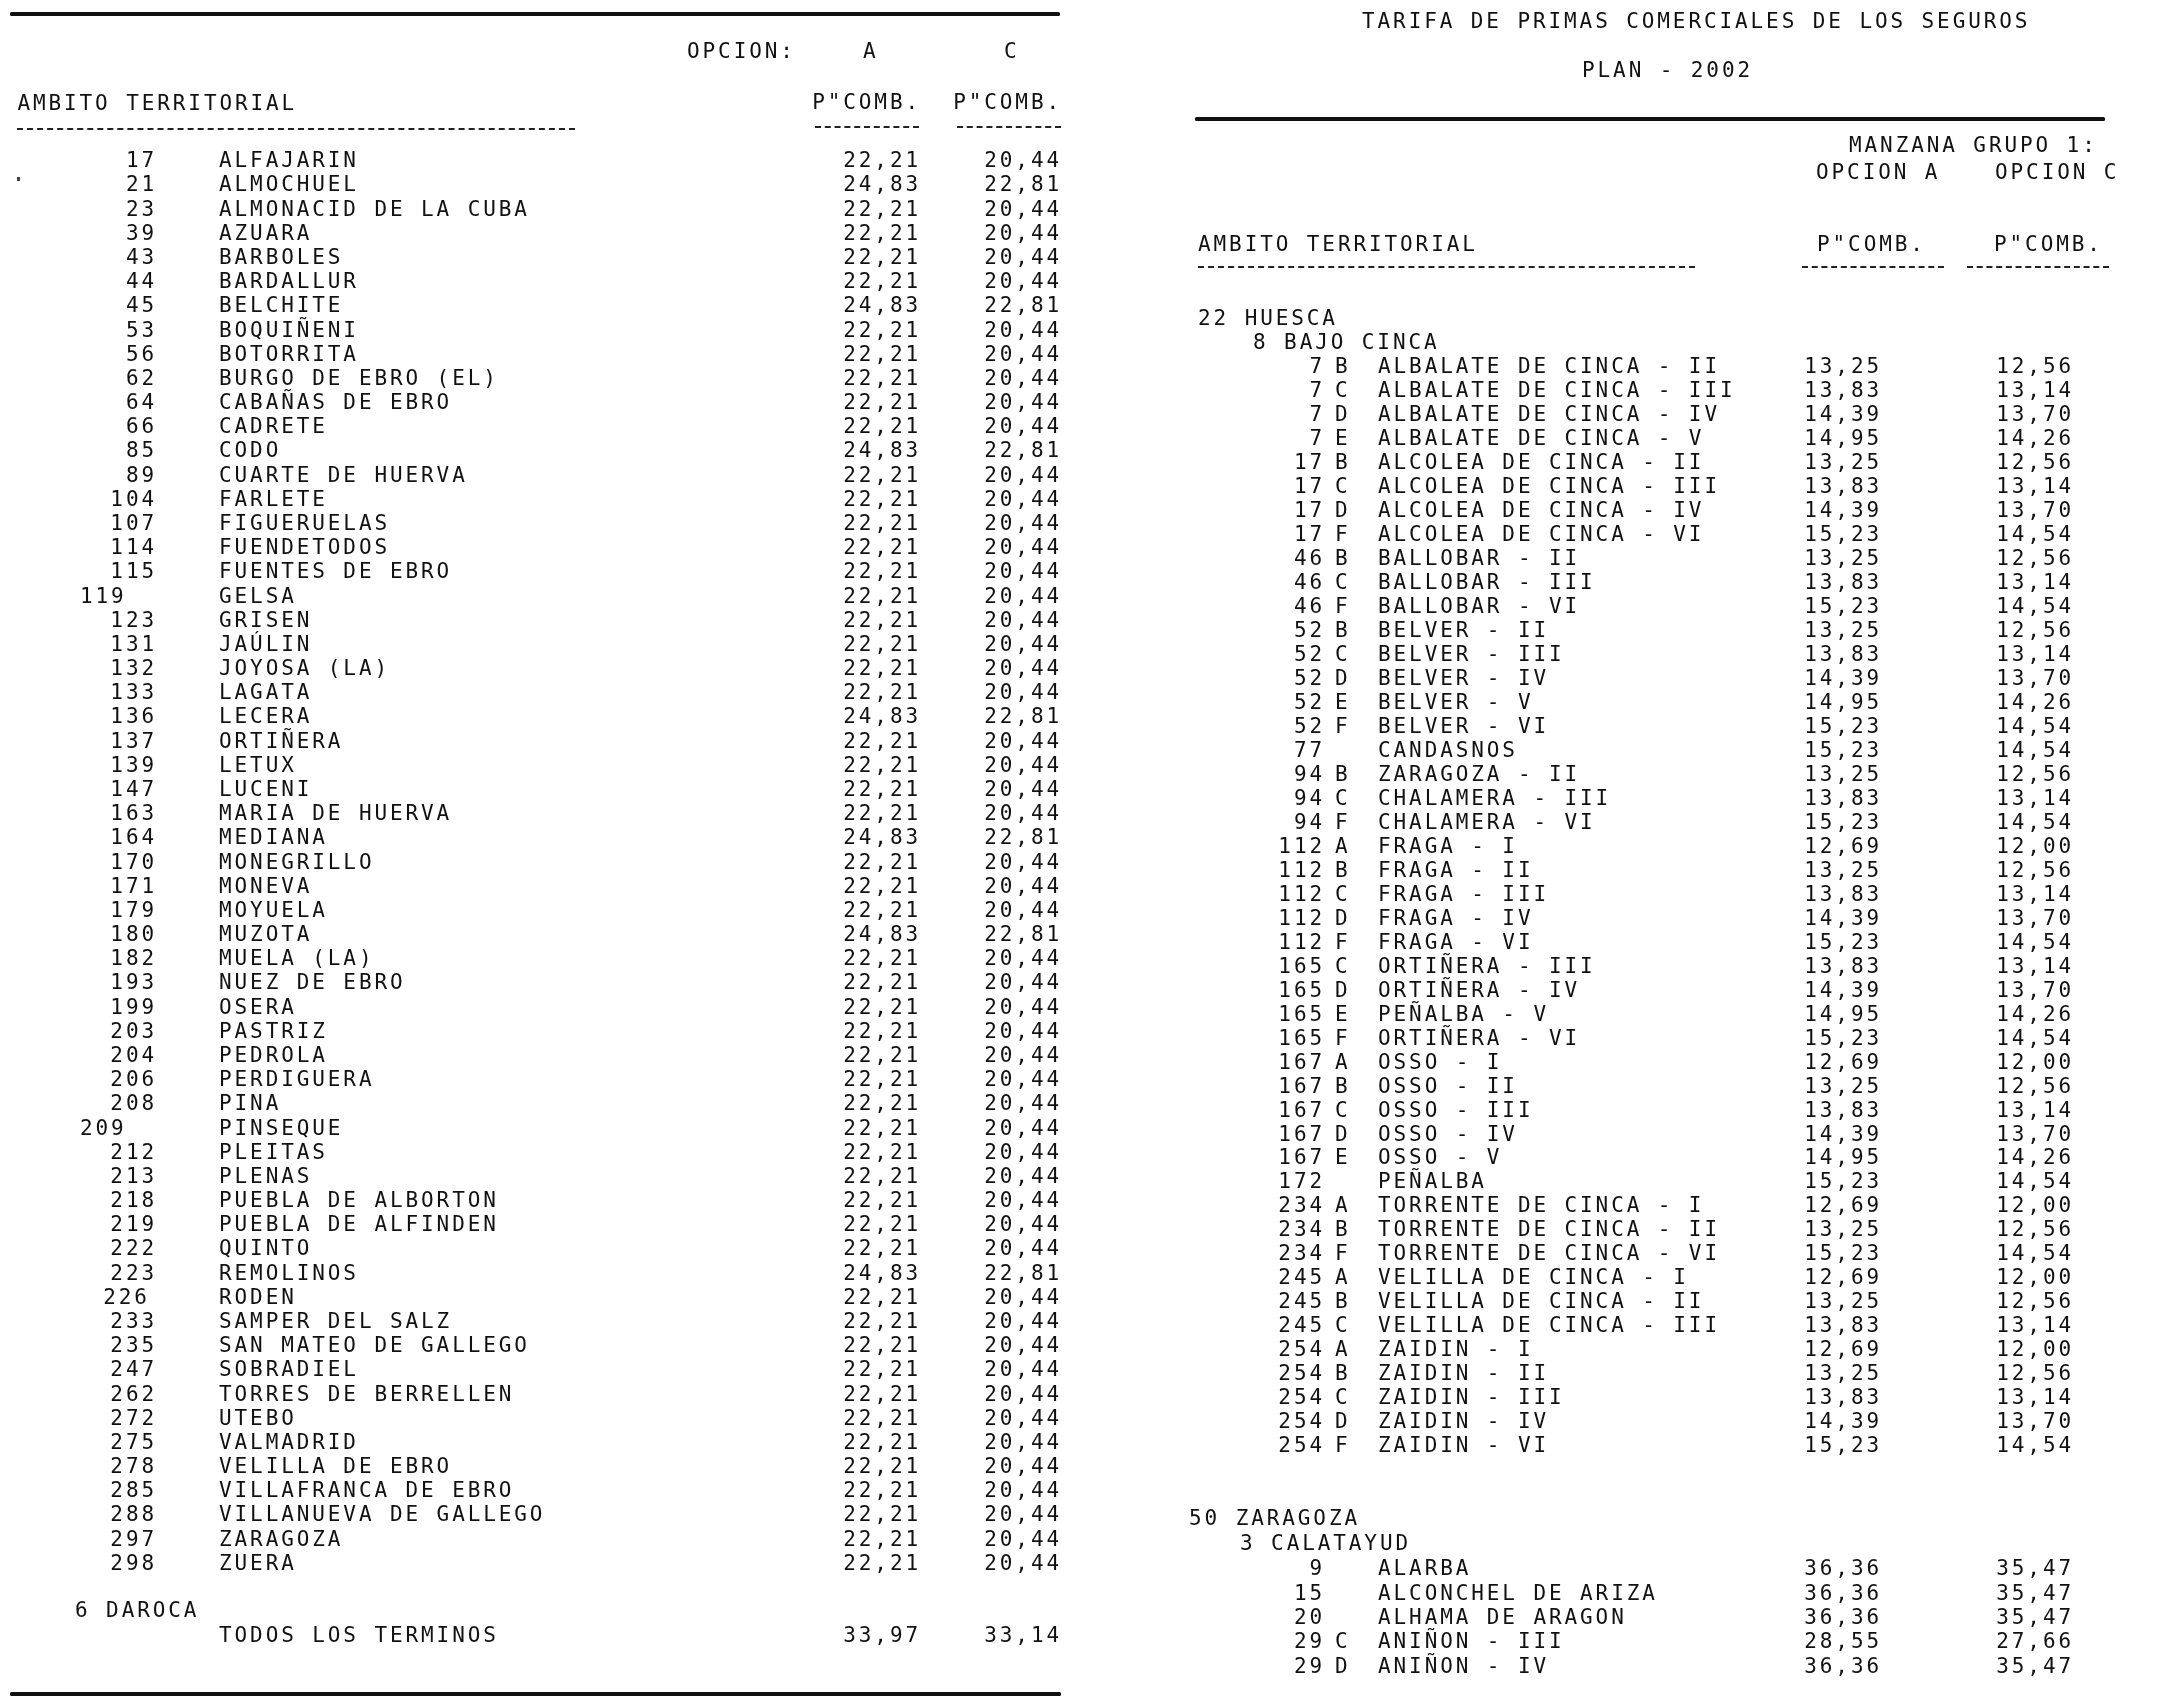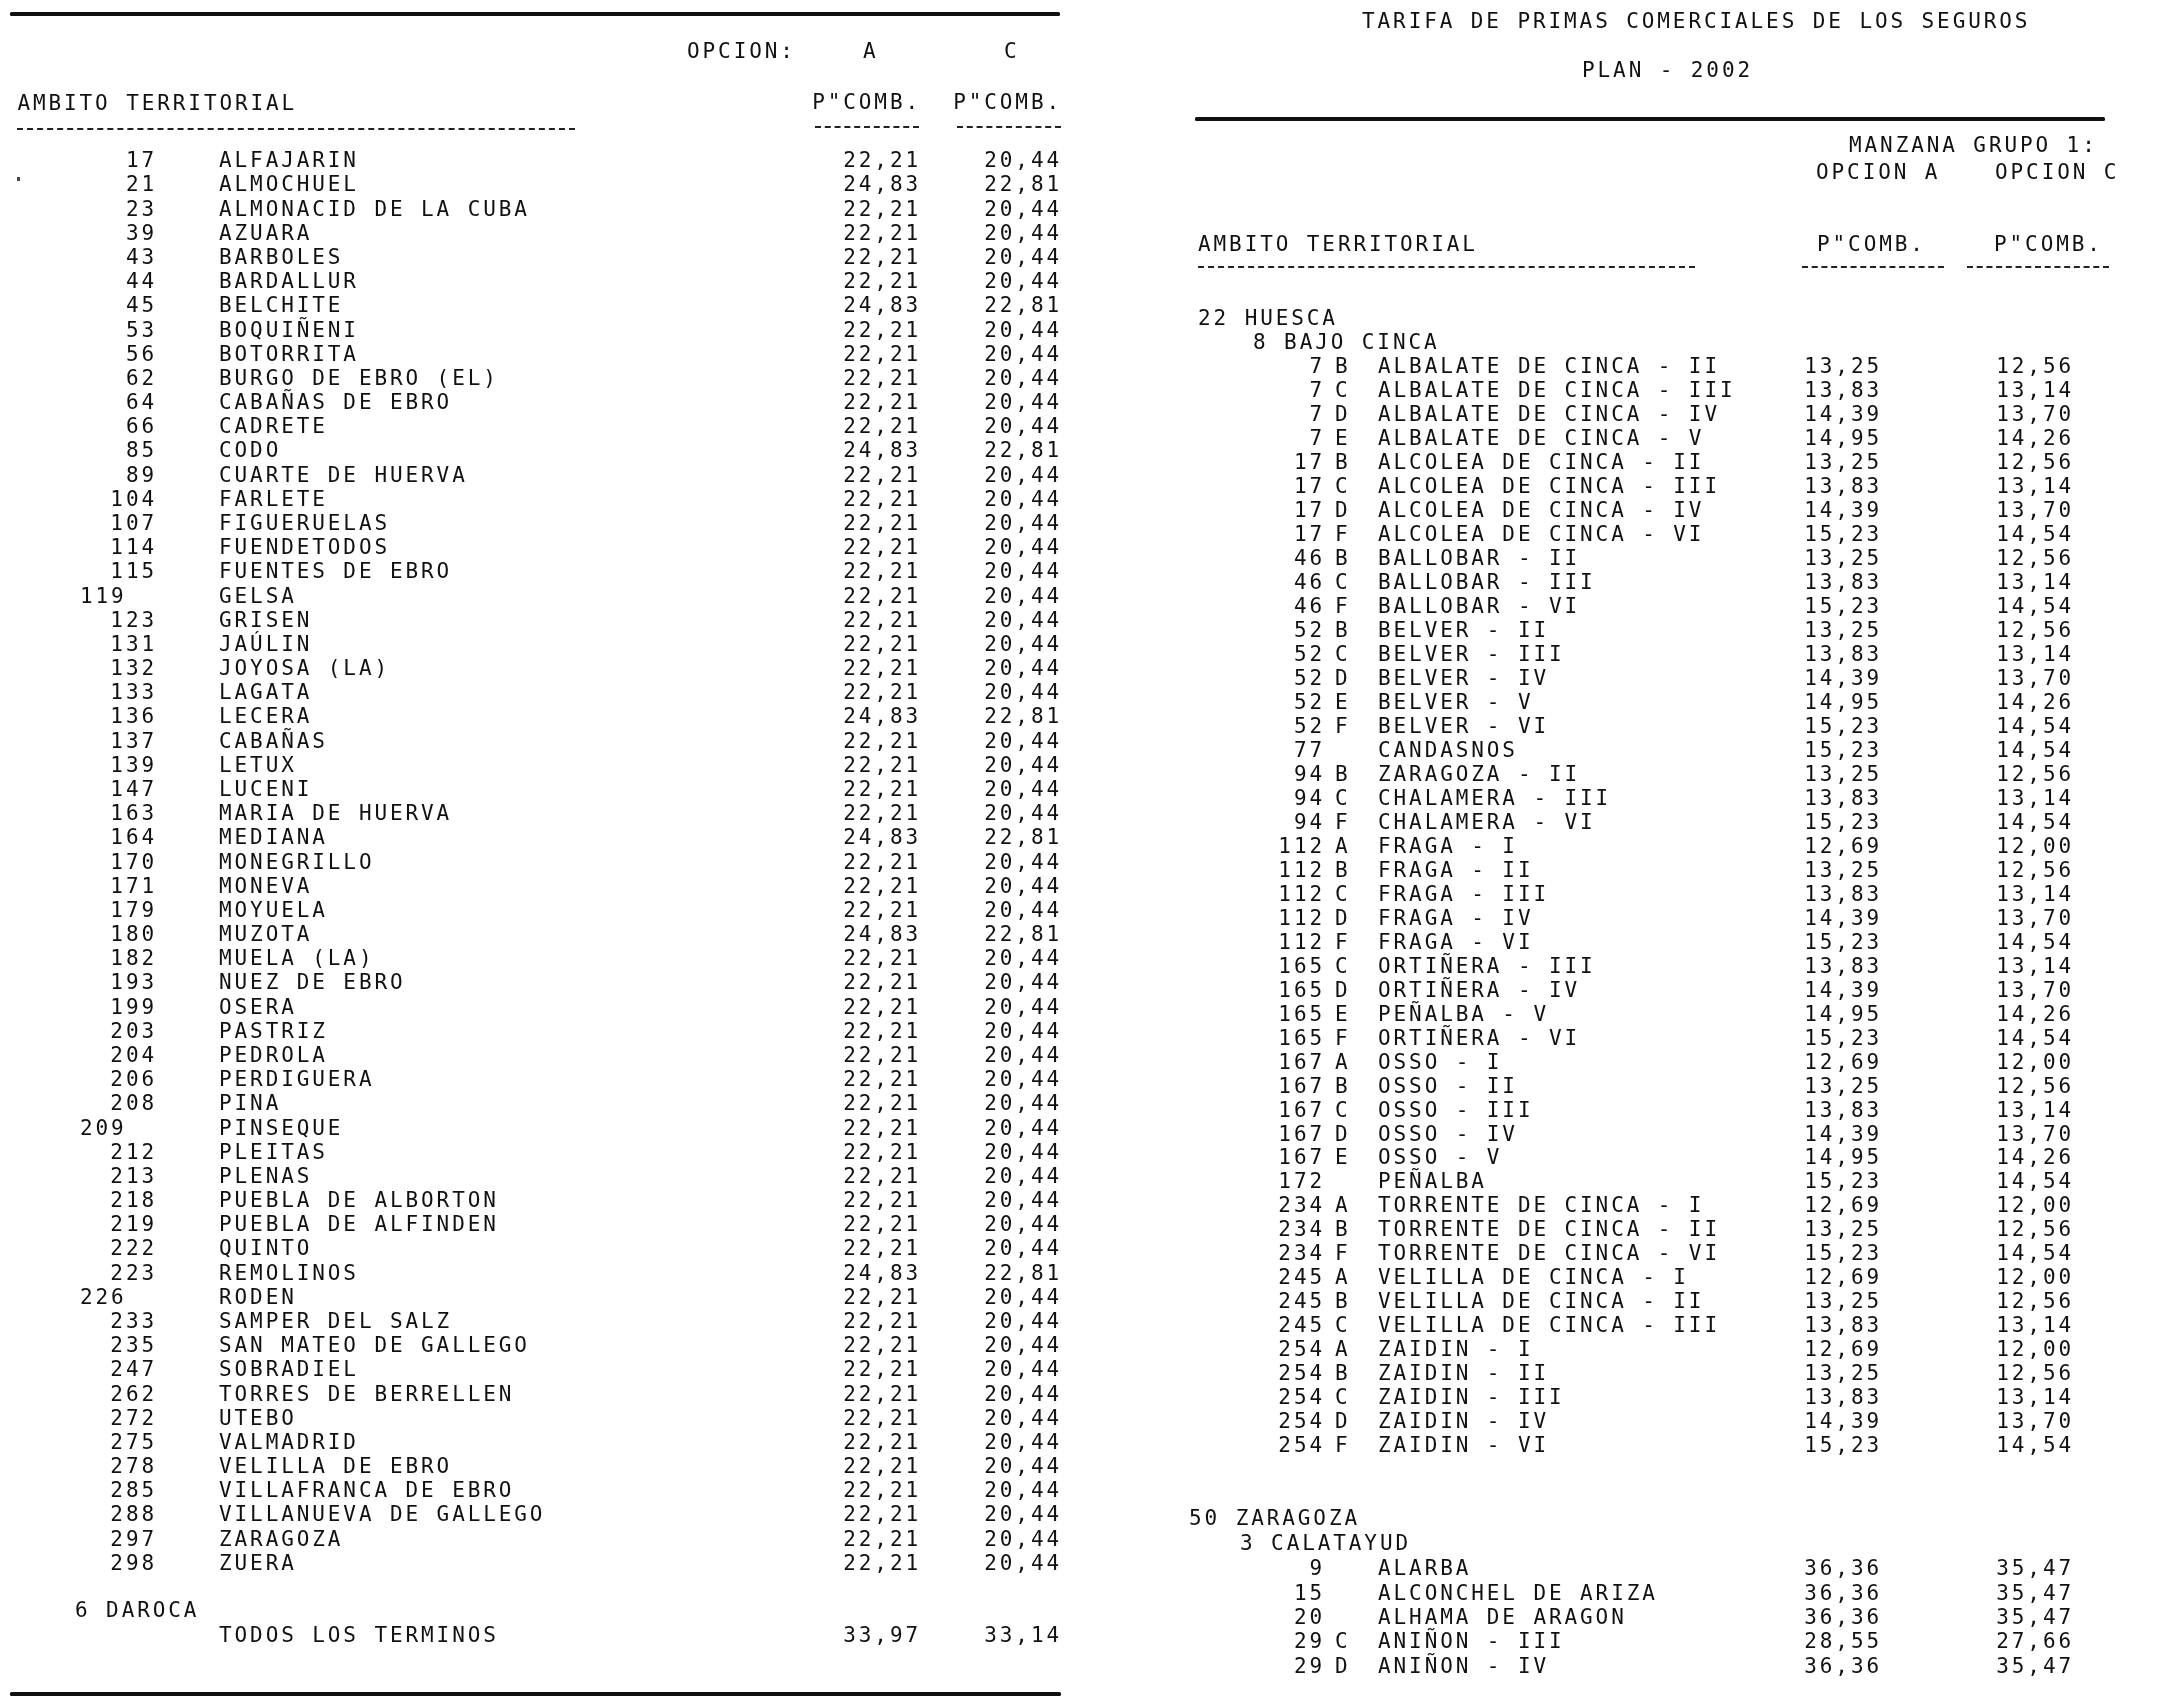--- a/index.html
+++ b/index.html
@@ -172,21 +172,21 @@
         <span class="cell" style="left:946px;width:116px;text-align:right;">20,44</span>
       </div>
       <div class="row" style="top: 716px;">
         <span class="cell" style="left:80px;width:77px;text-align:right;">136</span>
         <span class="cell" style="left:219px;">LECERA</span>
         <span class="cell" style="left:805px;width:116px;text-align:right;">24,83</span>
         <span class="cell" style="left:946px;width:116px;text-align:right;">22,81</span>
       </div>
       <div class="row" style="top: 741px;">
         <span class="cell" style="left:80px;width:77px;text-align:right;">137</span>
-        <span class="cell" style="left:219px;">CABAÑAS</span>
+        <span class="cell" style="left:219px;">ORTIÑERA</span>
         <span class="cell" style="left:805px;width:116px;text-align:right;">22,21</span>
         <span class="cell" style="left:946px;width:116px;text-align:right;">20,44</span>
       </div>
       <div class="row" style="top: 765px;">
         <span class="cell" style="left:80px;width:77px;text-align:right;">139</span>
         <span class="cell" style="left:219px;">LETUX</span>
         <span class="cell" style="left:805px;width:116px;text-align:right;">22,21</span>
         <span class="cell" style="left:946px;width:116px;text-align:right;">20,44</span>
       </div>
       <div class="row" style="top: 789px;">
@@ -309,21 +309,21 @@
         <span class="cell" style="left:805px;width:116px;text-align:right;">22,21</span>
         <span class="cell" style="left:946px;width:116px;text-align:right;">20,44</span>
       </div>
       <div class="row" style="top: 1273px;">
         <span class="cell" style="left:80px;width:77px;text-align:right;">223</span>
         <span class="cell" style="left:219px;">REMOLINOS</span>
         <span class="cell" style="left:805px;width:116px;text-align:right;">24,83</span>
         <span class="cell" style="left:946px;width:116px;text-align:right;">22,81</span>
       </div>
       <div class="row" style="top: 1297px;">
-        <span class="cell" style="left:80px;width:77px;text-align:left;">226</span>
+        <span class="cell" style="left:88px;width:77px;text-align:center;">226</span>
         <span class="cell" style="left:219px;">RODEN</span>
         <span class="cell" style="left:805px;width:116px;text-align:right;">22,21</span>
         <span class="cell" style="left:946px;width:116px;text-align:right;">20,44</span>
       </div>
       <div class="row" style="top: 1321px;">
         <span class="cell" style="left:80px;width:77px;text-align:right;">233</span>
         <span class="cell" style="left:219px;">SAMPER DEL SALZ</span>
         <span class="cell" style="left:805px;width:116px;text-align:right;">22,21</span>
         <span class="cell" style="left:946px;width:116px;text-align:right;">20,44</span>
       </div>

